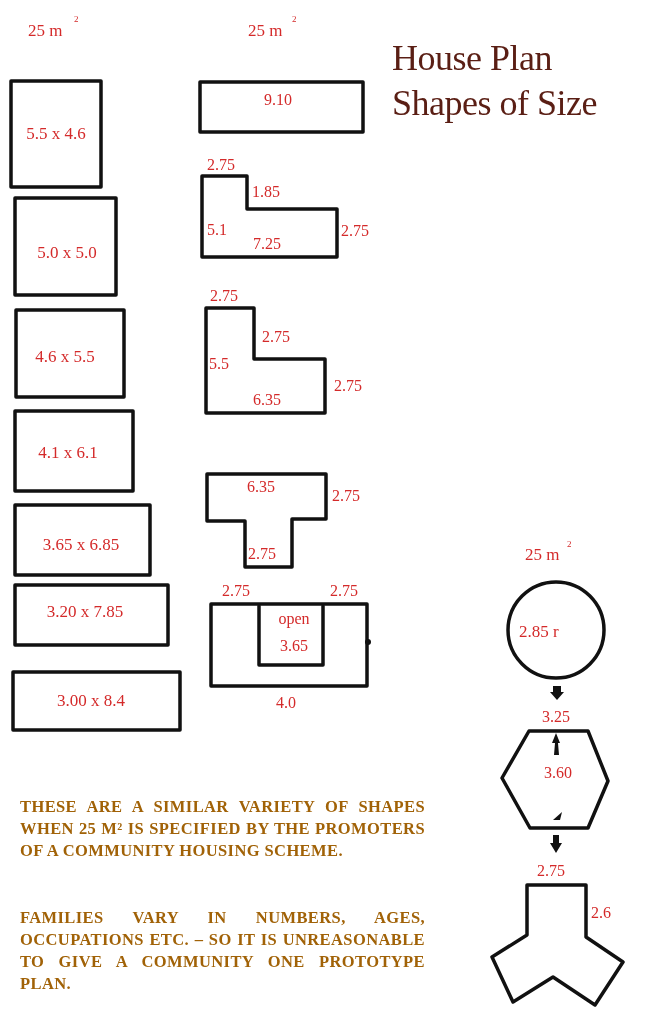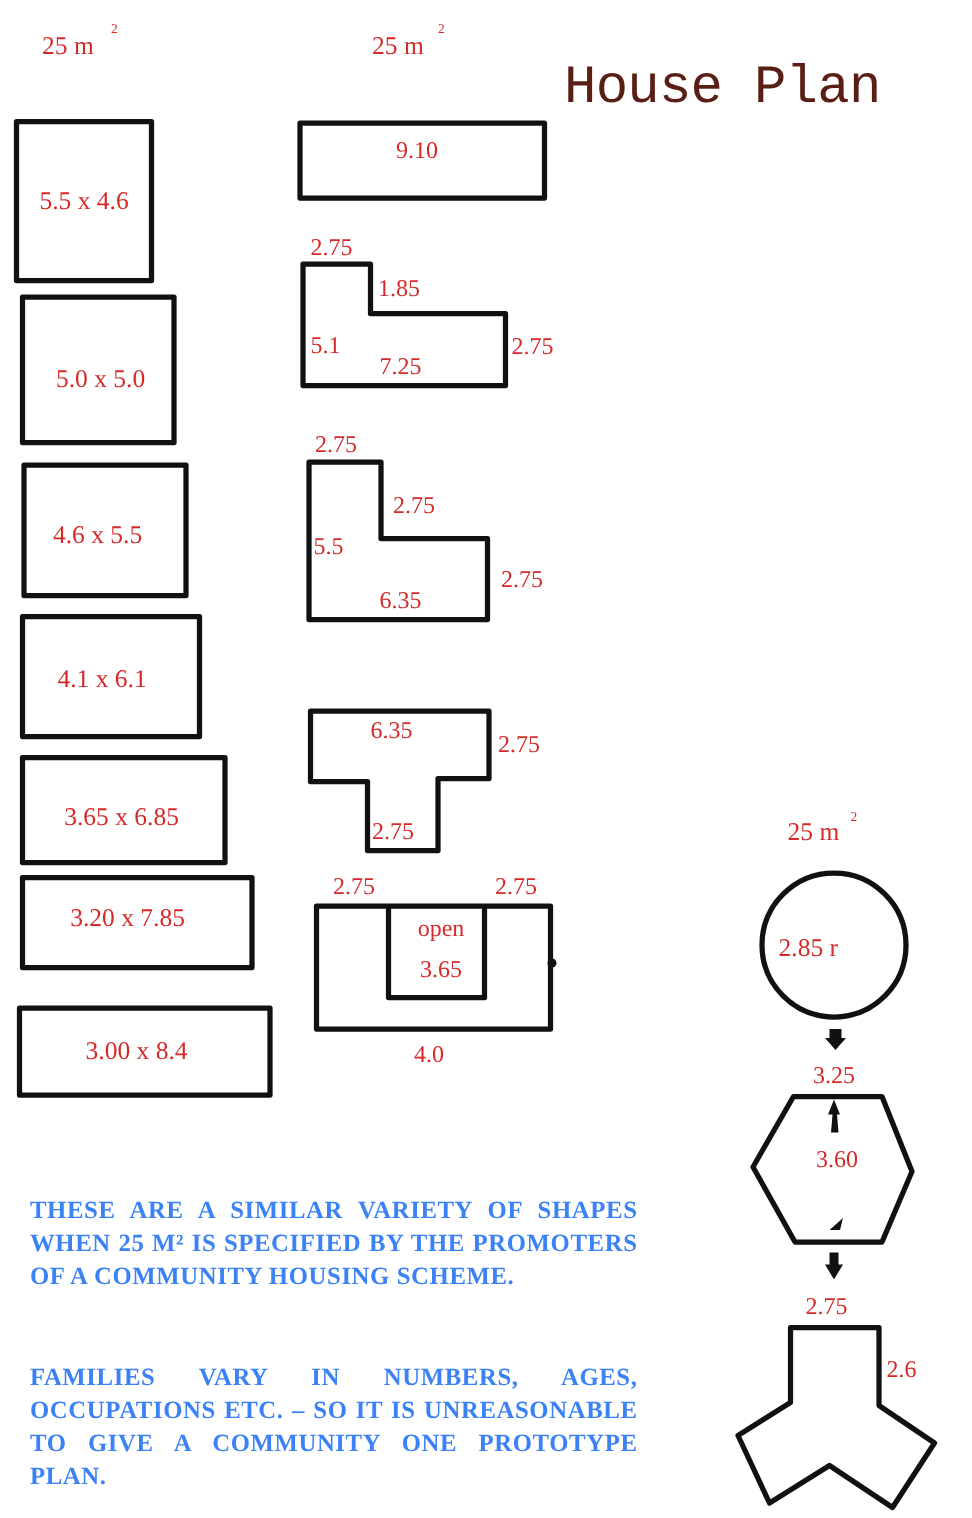--- a/index.html
+++ b/index.html
@@ -1,23 +1,23 @@
 <!DOCTYPE html>
 <html><head>
 <meta charset="utf-8">
 <style>
   html, body { margin: 0; padding: 0; background: #ffffff; }
   body { width: 648px; height: 1012px; position: relative; overflow: hidden; }
   #canvas { position: absolute; left: 0; top: 0; }
   .lbl { font-family: "Liberation Serif", serif; fill: #d42a2a; }
-  .title { position: absolute; left: 376px; top: 36px; color: #5a1e14;
-           font-family: Liberation Mono, monospace; font-size: 36px; line-height: 45px;
+  .title { position: absolute; left: 392px; top: 36px; color: #5a1e14;
+           font-family: Liberation Serif, serif; font-size: 36px; line-height: 45px;
            letter-spacing: -0.5px; }
   .title sup { font-size: 22px; vertical-align: 16px; line-height: 0; }
-  .notes { position: absolute; left: 20px; width: 405px; color: #3b82f6;
+  .notes { position: absolute; left: 20px; width: 405px; color: #a16207;
            font-family: "Liberation Serif", serif; font-weight: bold; font-size: 16.5px;
            line-height: 22px; text-align: justify; letter-spacing: 0.4px; margin: 0; }
   .shape { fill: none; stroke: #111; stroke-width: 3.5; stroke-linejoin: round; stroke-linecap: round; }
   .arrow { fill: #111; }
 </style>
 </head>
 <body>
 
 <svg id="canvas" width="648" height="1012" viewBox="0 0 648 1012" xmlns="http://www.w3.org/2000/svg">
 
@@ -129,16 +129,17 @@
 
   <g>
     <text class="lbl" x="537" y="876" font-size="16">2.75</text>
     <polyline class="shape" points="527,885 586,885 586,937 623,962 595,1005 553,977 513,1002 492,957 527,935 527,885"></polyline>
     <text class="lbl" x="591" y="918" font-size="16">2.6</text>
   </g>
 </svg>
 
 <div class="title">
   <div>House Plan</div>
+  <div>Shapes of Size</div>
 </div>
 
 <p class="notes" style="top:796px;">THESE ARE A SIMILAR VARIETY OF SHAPES WHEN 25 M² IS SPECIFIED BY THE PROMOTERS OF A COMMUNITY HOUSING SCHEME.</p>
 <p class="notes" style="top:907px;">FAMILIES VARY IN NUMBERS, AGES, OCCUPATIONS ETC. – SO IT IS UNREASONABLE TO GIVE A COMMUNITY ONE PROTOTYPE PLAN.</p>
 
 </body></html>

